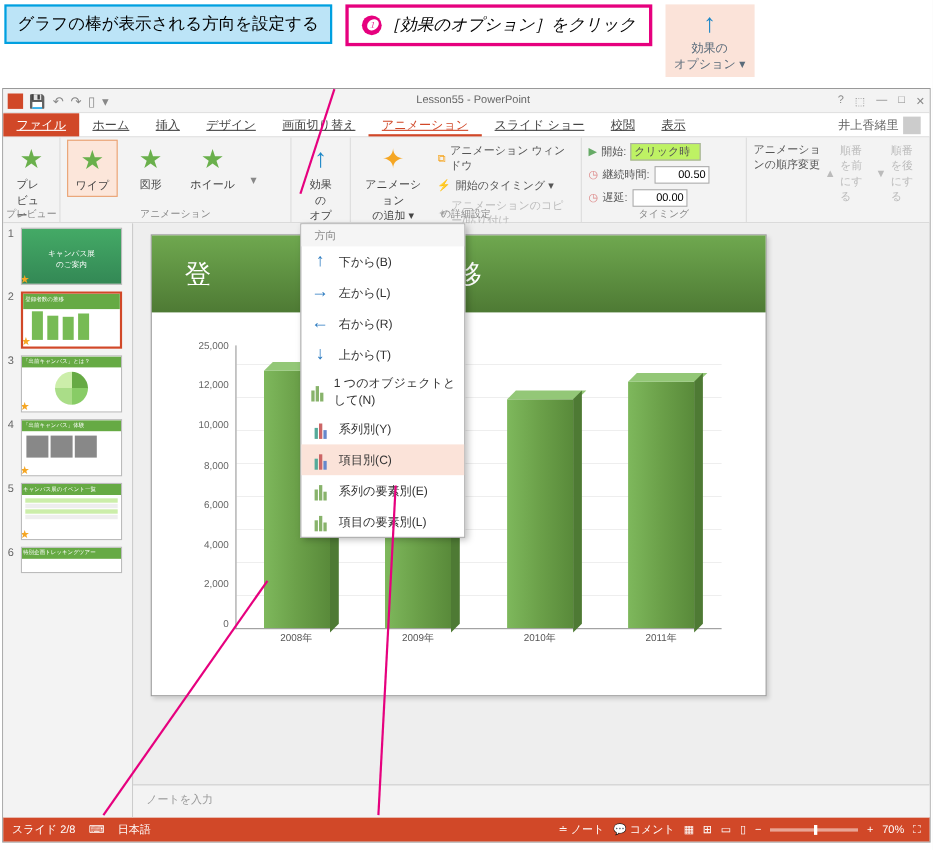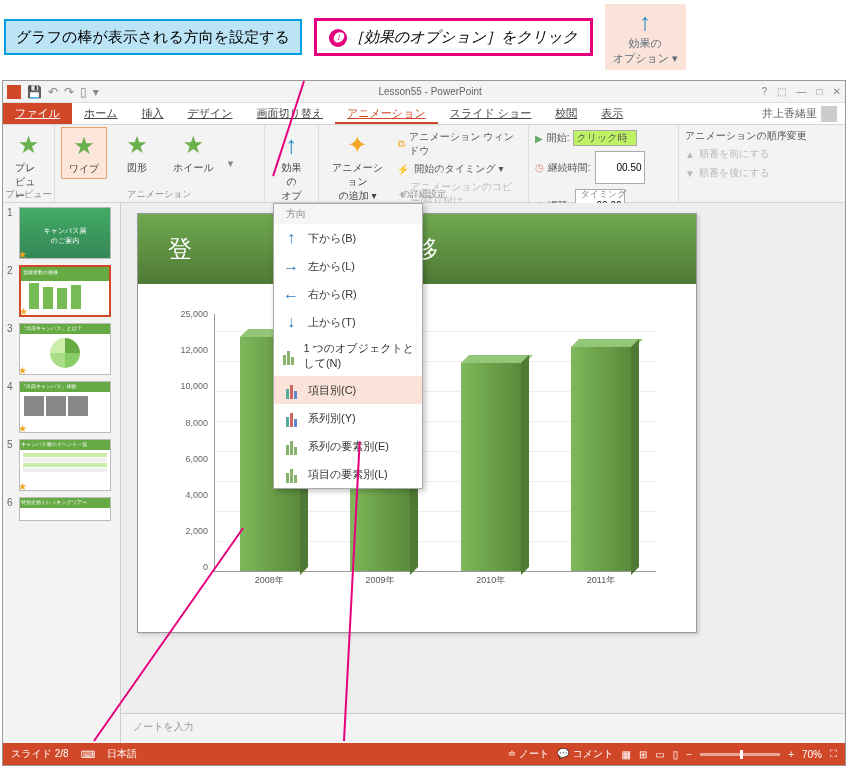--- a/index.html
+++ b/index.html
@@ -1,19 +1,19 @@
 <!DOCTYPE html>
 <html><head>
 <meta charset="utf-8">
 <style>
   * { box-sizing: border-box; margin: 0; padding: 0; }
   body { font-family: "Meiryo", "MS PGothic", sans-serif; font-size: 11px; background: #fff; width: 848px; }
   
   
-  .top-callouts { display: flex; gap: 12px; padding: 4px 0 8px 4px; align-items: center; }
+  .top-callouts { display: flex; gap: 12px; padding: 4px 0 8px 4px; align-items: flex-start; }
   .callout-blue { background: #bce4f7; border: 2px solid #00a0e0; color: #000; padding: 6px 10px; font-size: 15px; line-height: 1.3; }
   .callout-pink { background: #fff; border: 3px solid #e6007e; padding: 6px 12px; font-size: 15px; line-height: 1.3; position: relative; font-style: italic; }
   .callout-num { display: inline-block; width: 18px; height: 18px; background: #e6007e; color: #fff; border-radius: 50%; text-align: center; line-height: 18px; font-size: 13px; font-weight: bold; margin-right: 2px; }
   .option-badge { background: #fbe3d9; padding: 4px 8px; text-align: center; font-size: 11px; color: #5a6b7a; }
   .option-badge .arrow-up { color: #1e88c7; font-size: 24px; font-weight: bold; display: block; }
   
   
   .ppt-window { border: 1px solid #999; background: #fff; margin: 2px; }
   
   
@@ -34,21 +34,21 @@
   
   
   .ribbon { display: flex; height: 78px; background: #f3f3f3; border-bottom: 1px solid #d4d4d4; position: relative; }
   .ribbon-group { border-right: 1px solid #ddd; padding: 2px 6px; display: flex; flex-direction: column; position: relative; }
   .ribbon-group-label { position: absolute; bottom: 1px; left: 0; right: 0; text-align: center; font-size: 9px; color: #888; }
   .ribbon-row { display: flex; gap: 8px; align-items: flex-start; flex: 1; }
   .big-btn { display: flex; flex-direction: column; align-items: center; padding: 2px 6px; font-size: 10px; color: #444; cursor: pointer; }
   .big-btn .icon { width: 32px; height: 32px; display: flex; align-items: center; justify-content: center; font-size: 24px; }
   .star-icon { color: #6ab04c; }
   .small-row { display: flex; align-items: center; gap: 4px; font-size: 10px; color: #555; padding: 1px 0; }
-  .input-small { width: 50px; height: 33px; border: 1px solid #aaa; font-size: 10px; text-align: right; padding-right: 2px; }
+  .input-small { width: 50px; height: 16px; border: 1px solid #aaa; font-size: 10px; text-align: right; padding-right: 2px; }
   .select-small { width: 64px; height: 16px; border: 1px solid #aaa; font-size: 10px; background: #bef264; padding: 0 2px; }
   
   
   .main-area { display: flex; height: 540px; background: #eee; position: relative; }
   
   
   .thumbs { width: 118px; background: #f3f3f3; border-right: 1px solid #ccc; overflow-y: auto; padding: 4px; }
   .thumb-item { display: flex; gap: 4px; margin-bottom: 6px; }
   .thumb-num { font-size: 10px; color: #666; width: 8px; }
   .thumb-img { width: 92px; height: 52px; background: #fff; border: 1px solid #bbb; position: relative; overflow: hidden; }
@@ -215,21 +215,21 @@
           </div>
         <div class="small-row">
             <span style="color:#d88">◷</span>
             <span>遅延:</span>
             <input class="input-small" value="00.00" style="">
           </div>
       </div>
       <div class="ribbon-group-label">タイミング</div>
     </div>
     <div class="ribbon-group" style="flex:1;border-right:none">
-      <div style="display:flex;flex-direction:column;gap:3px;padding-top:2px;font-size:10px;color:#555">
+      <div style="display:flex;flex-direction:row;gap:3px;padding-top:2px;font-size:10px;color:#555">
         <div>アニメーションの順序変更</div>
         <div class="small-row" style="color:#bbb">
             <span>▲</span>
             <span>順番を前にする</span>
           </div>
         <div class="small-row" style="color:#bbb">
             <span>▼</span>
             <span>順番を後にする</span>
           </div>
       </div>
@@ -357,35 +357,35 @@
         <span>上から(T)</span>
       </div>
     <div class="dd-item">
         <div class="dd-icon barchart">
           <span style="height:10px"></span>
           <span style="height:14px"></span>
           <span style="height:8px"></span>
         </div>
         <span>1 つのオブジェクトとして(N)</span>
       </div>
+    <div class="dd-item">
+        <div class="dd-icon barchart">
+          <span style="height:10px;background:#5a9"></span>
+          <span style="height:14px;background:#c66"></span>
+          <span style="height:8px;background:#68c"></span>
+        </div>
+        <span>系列別(Y)</span>
+      </div>
     <div class="dd-item hover">
         <div class="dd-icon barchart">
           <span style="height:10px;background:#5a9"></span>
           <span style="height:14px;background:#c66"></span>
           <span style="height:8px;background:#68c"></span>
         </div>
         <span>項目別(C)</span>
-      </div>
-    <div class="dd-item">
-        <div class="dd-icon barchart">
-          <span style="height:10px;background:#5a9"></span>
-          <span style="height:14px;background:#c66"></span>
-          <span style="height:8px;background:#68c"></span>
-        </div>
-        <span>系列別(Y)</span>
       </div>
     <div class="dd-item">
         <div class="dd-icon barchart">
           <span style="height:10px"></span>
           <span style="height:14px"></span>
           <span style="height:8px"></span>
         </div>
         <span>系列の要素別(E)</span>
       </div>
     <div class="dd-item">

